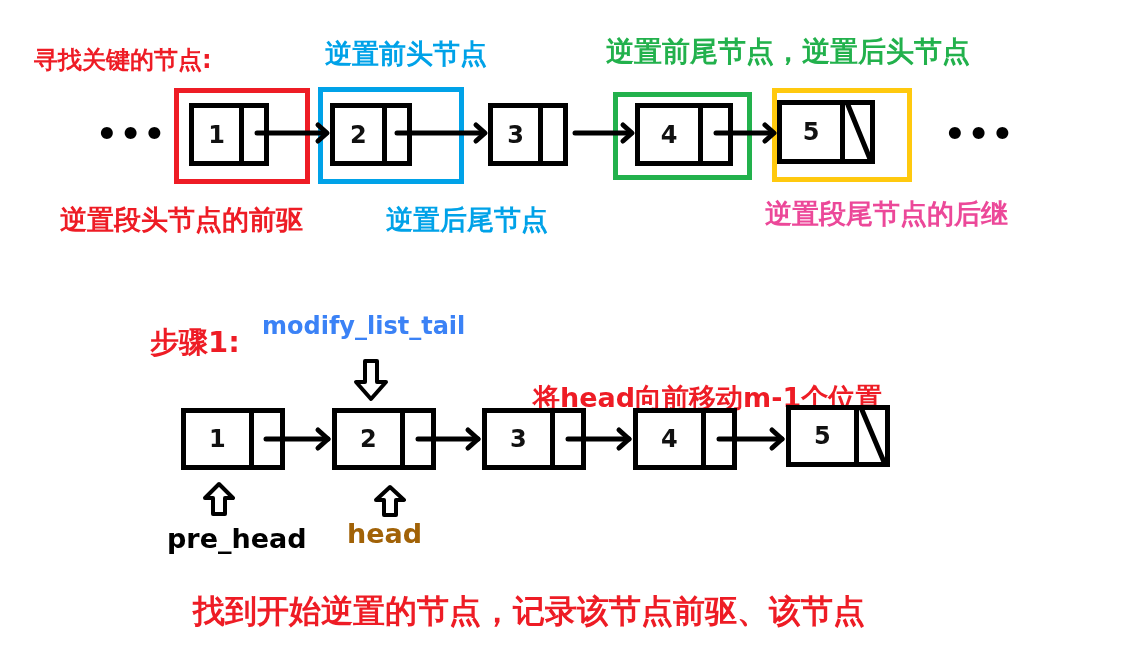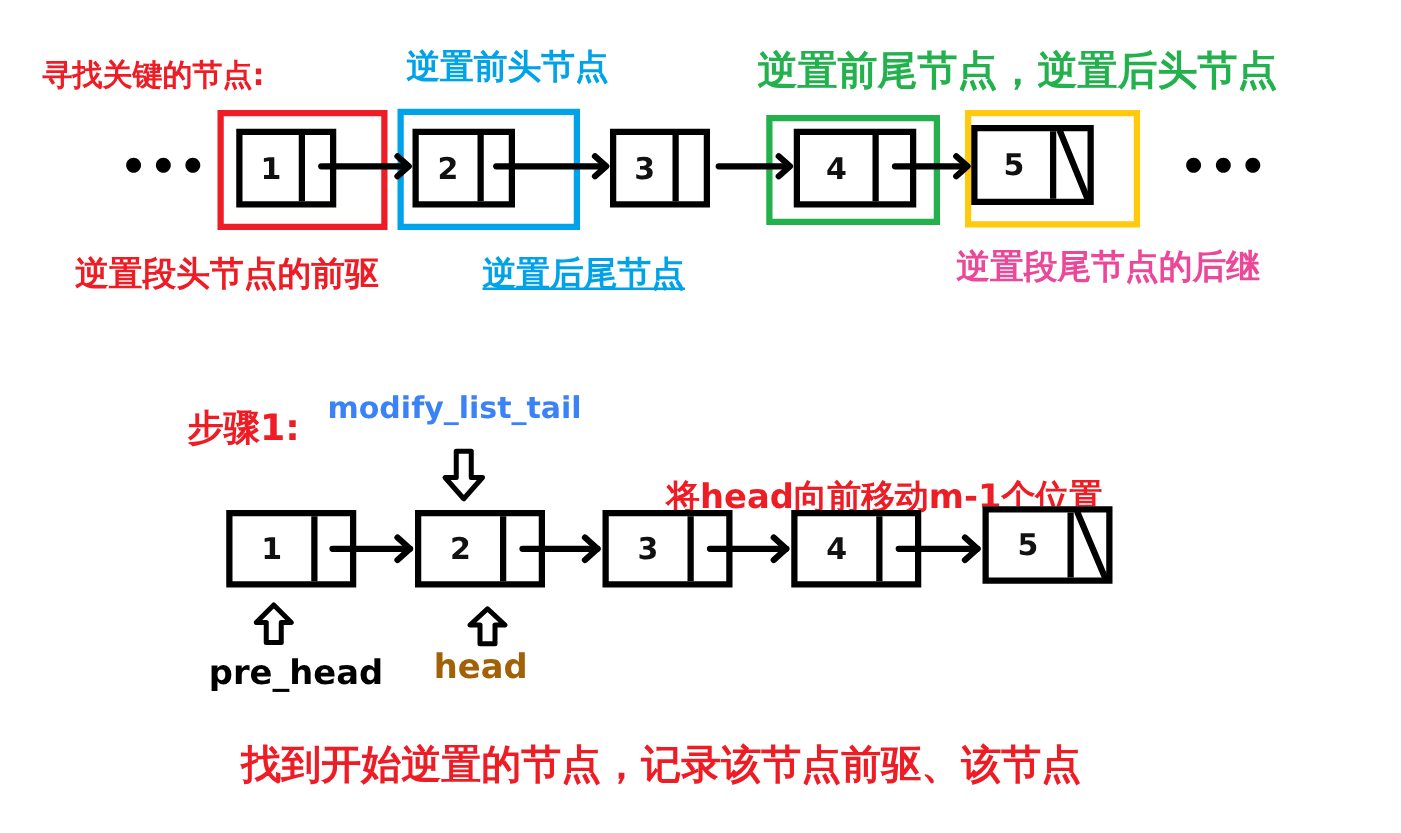--- a/index.html
+++ b/index.html
@@ -10,21 +10,21 @@
   .node .ptr{width:28%;border-left:5px solid #000;position:relative;}
   .hl{position:absolute;border:5px solid;box-sizing:border-box;}
   .dots{position:absolute;font-size:34px;font-weight:bold;letter-spacing:2px;line-height:1;color:#000;}
   svg{position:absolute;left:0;top:0;}
 </style>
 </head>
 <body>
 
 <div class="lbl" style="left:34px;top:36px;font-size:24px;color:#ee1c25;margin-top:12px;">寻找关键的节点:</div>
 <div class="lbl" style="left:325px;top:40px;font-size:27px;color:#00a2e8;">逆置前头节点</div>
-<div class="lbl" style="left:606px;top:40px;font-size:32px;color:#22b14c;">逆置前尾节点，逆置后头节点</div>
+<div class="lbl" style="left:606px;top:40px;font-size:28px;color:#22b14c;font-family:Liberation Mono, monospace;">逆置前尾节点，逆置后头节点</div>
 
 <div class="dots" style="left:96px;top:117px;">•••</div>
 <div class="dots" style="left:944px;top:117px;">•••</div>
 
 <div class="hl" style="left:174px;top:88px;width:136px;height:96px;border-color:#ee1c25;"></div>
 <div class="hl" style="left:318px;top:87px;width:146px;height:97px;border-color:#00a2e8;"></div>
 <div class="hl" style="left:613px;top:92px;width:139px;height:88px;border-color:#22b14c;"></div>
 <div class="hl" style="left:772px;top:88px;width:140px;height:94px;border-color:#ffc90e;"></div>
 
 <div class="node" style="left:189px;top:103px;width:80px;height:63px;">
@@ -42,21 +42,21 @@
 <div class="node" style="left:635px;top:103px;width:98px;height:63px;">
   <div class="val">4</div>
     <div class="ptr"></div>
 </div>
 <div class="node" style="left:777px;top:100px;width:98px;height:64px;">
   <div class="val">5</div>
     <div class="ptr"></div>
 </div>
 
 <div class="lbl" style="left:60px;top:206px;font-size:27px;color:#ee1c25;">逆置段头节点的前驱</div>
-<div class="lbl" style="left:386px;top:206px;font-size:27px;color:#00a2e8;text-decoration:underline;">逆置后尾节点</div>
+<div class="lbl" style="left:386px;top:206px;font-size:27px;color:#00a2e8;">逆置后尾节点</div>
 <div class="lbl" style="left:765px;top:200px;font-size:27px;color:#ec4899;text-align:center;">逆置段尾节点的后继</div>
 
 <div class="lbl" style="left:150px;top:328px;font-size:29px;color:#ee1c25;">步骤1:</div>
 <div class="lbl" style="left:262px;top:314px;font-size:24px;color:#3b82f6;">modify_list_tail</div>
 <div class="lbl" style="left:533px;top:348px;font-size:27px;color:#ee1c25;margin-top:36px;">将head向前移动m-1个位置</div>
 
 <div class="node" style="left:181px;top:408px;width:104px;height:62px;">
   <div class="val">1</div>
     <div class="ptr"></div>
 </div>

